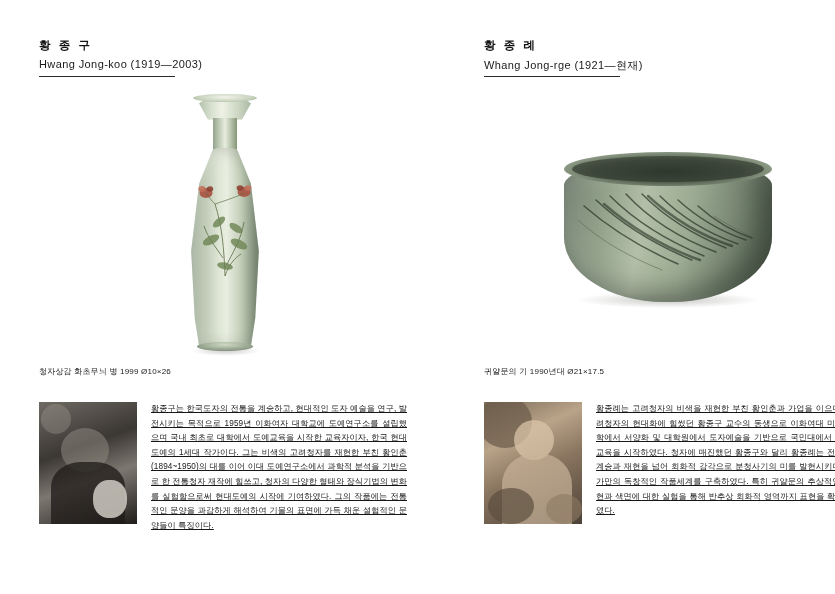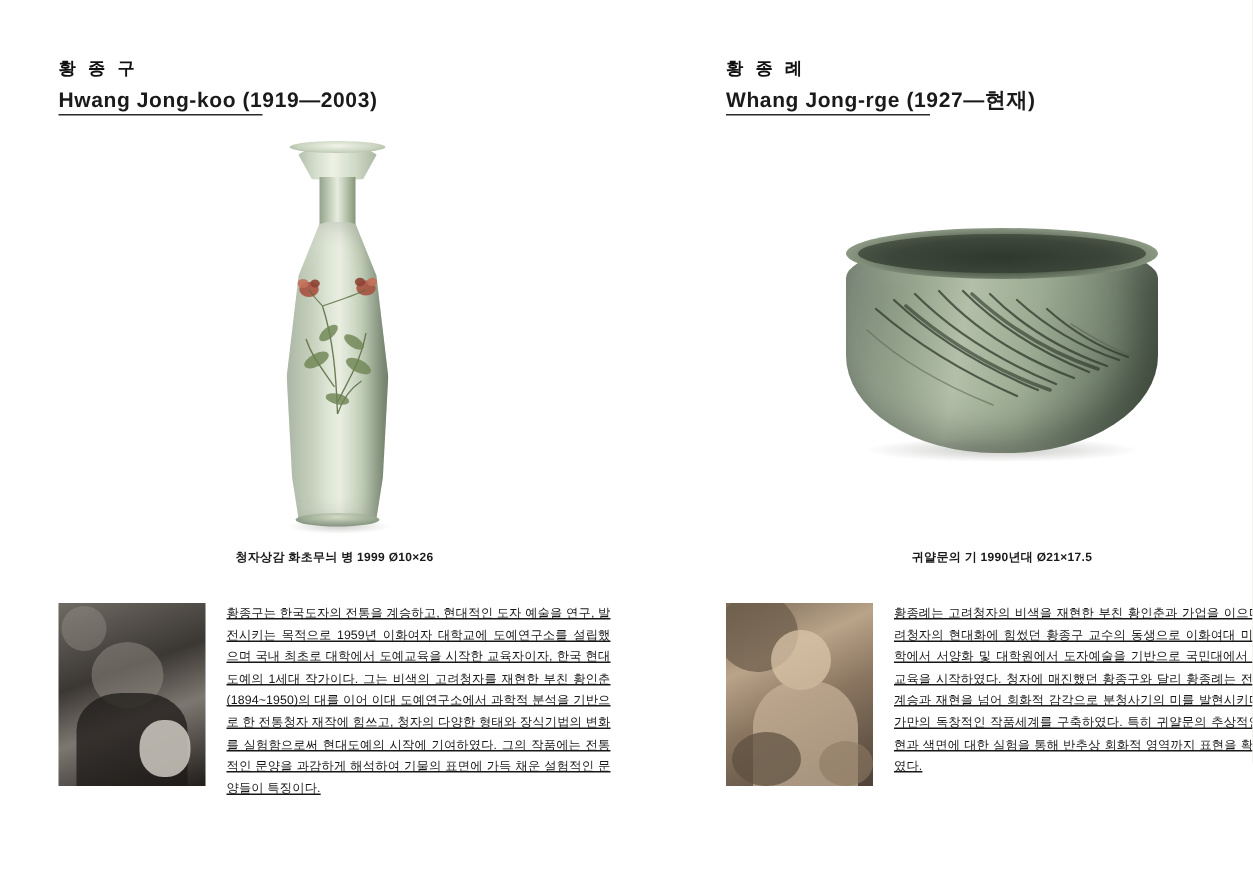--- a/index.html
+++ b/index.html
@@ -34,22 +34,22 @@
     letter-spacing: 2.5px;
     margin: 0;
     padding: 0;
     text-align: center;
   }
   .artist-name-wrap { position: absolute; top: 38px; left: 0; }
   .artist-roman {
     position: absolute;
     top: 58px;
     left: 0;
-    font-size: 14px;
-    font-weight: bold;
+    font-size: 11px;
+    font-weight: normal;
     color: #1a1a1a;
     letter-spacing: 0.4px;
   }
   .rule {
     position: absolute;
     top: 76px;
     left: 0;
     width: 136px;
     height: 1px;
     background: #2a2a2a;
@@ -176,23 +176,23 @@
     height: 16px;
     background: radial-gradient(ellipse at 50% 50%, rgba(110,115,105,0.38) 0%, rgba(255,255,255,0) 72%);
     border-radius: 50%;
   }
 
   .caption {
     position: absolute;
     top: 366px;
     left: 0;
     width: 368px;
-    text-align: center;
+    text-align: left;
     font-size: 8px;
-    font-weight: bold;
+    font-weight: normal;
     color: #1a1a1a;
     letter-spacing: 0.2px;
   }
 
   .lower {
     position: absolute;
     top: 402px;
     left: 0;
     width: 368px;
     height: 160px;
@@ -290,21 +290,21 @@
       </div>
       <div class="body-text">황종구는 한국도자의 전통을 계승하고, 현대적인 도자 예술을 연구, 발전시키는 목적으로 1959년 이화여자 대학교에 도예연구소를 설립했으며 국내 최초로 대학에서 도예교육을 시작한 교육자이자, 한국 현대도예의 1세대 작가이다. 그는 비색의 고려청자를 재현한 부친 황인춘(1894~1950)의 대를 이어 이대 도예연구소에서 과학적 분석을 기반으로 한 전통청자 재작에 힘쓰고, 청자의 다양한 형태와 장식기법의 변화를 실험함으로써 현대도예의 시작에 기여하였다. 그의 작품에는 전통적인 문양을 과감하게 해석하여 기물의 표면에 가득 채운 설험적인 문양들이 특징이다.</div>
     </div>
   </div>
 
   <div class="column col-right">
 
     <div class="artist-name-wrap">
       <div class="artist-name">황 종 례</div>
     </div>
-    <div class="artist-roman">Whang Jong-rge (1927—현재)</div>
+    <div class="artist-roman">Whang Jong-rge (1921—현재)</div>
     <div class="rule"></div>
 
     <div class="artifact-area">
       <div class="bowl-wrap">
         <div class="bowl-body"></div>
         <div class="bowl-rim"></div>
         <div class="bowl-rim-inner"></div>
         <div class="bowl-shadow"></div>
 
         <svg class="deco" style="left:10px; top:28px;" width="188" height="112" viewBox="0 0 188 112">

